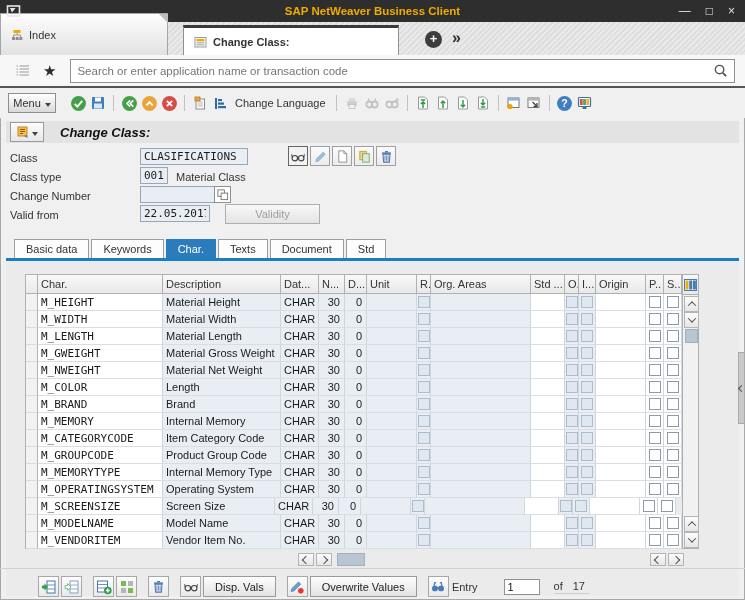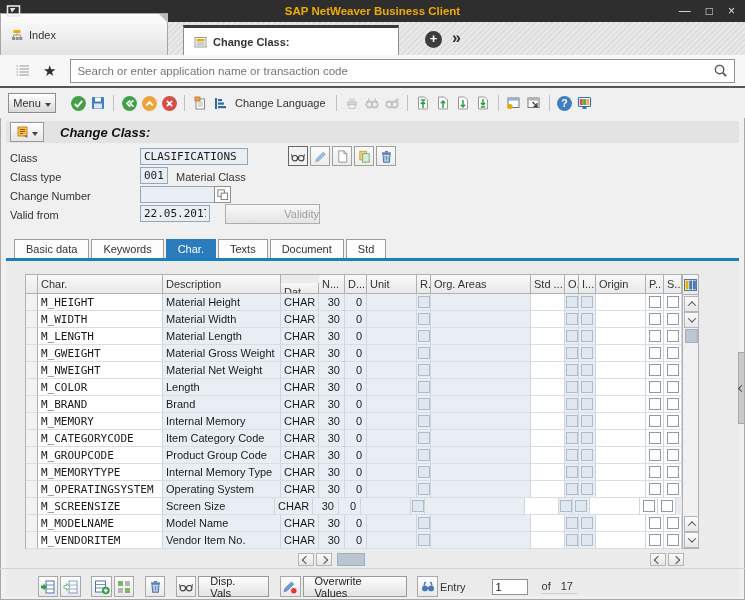--- a/index.html
+++ b/index.html
@@ -58,21 +58,21 @@
   .hdr-title{margin-left:16px;font-weight:bold;font-style:italic;font-size:13px;color:#111}
 
   
   .flabel{position:absolute;left:10px;color:#333}
   .sapin{position:absolute;left:140px;height:17px;background:#e9eef4;border:1px solid #96a7b7;
          font-family:"DejaVu Sans Mono",monospace;font-size:11px;padding:0 3px;color:#1a1a1a;box-sizing:border-box;outline:none}
   .ctype-text{position:absolute;left:176px}
   .mc-btn{position:absolute;left:214px;top:186px;width:17px;height:17px;background:#fff;border:1px solid #8f8f8f;
           display:flex;align-items:center;justify-content:center;box-sizing:border-box}
   .validity-btn{position:absolute;left:225px;top:204px;width:95px;height:20px;background:linear-gradient(#f8f8f8,#e4e4e4);
-                border:1px solid #aeaeae;color:#9e9e9e;text-align:right;line-height:18px;box-sizing:border-box}
+                border:1px solid #aeaeae;color:#9e9e9e;text-align:center;line-height:18px;box-sizing:border-box}
   .actrow{position:absolute;left:288px;top:146px;display:flex;gap:2px}
   .act-btn{width:20px;height:20px;border:1px solid #9f9f9f;background:linear-gradient(#fbfbfb,#ececec);
            display:flex;align-items:center;justify-content:center;box-sizing:border-box}
   .act-btn.pressed{border-color:#666;background:#f2f2f2}
 
   
   .subtabs{position:absolute;top:239px;left:6px;right:6px;height:19px;display:flex;padding-left:8px}
   .stab{border:1px solid #9c9c9c;border-bottom:none;background:#fdfdfd;padding:3px 11px 0;margin-right:2px;color:#333;box-sizing:border-box}
   .stab.active{background:#2a7cbd;color:#fff;border-color:#2a7cbd}
   .subtab-line{position:absolute;top:258px;left:6px;right:6px;height:3px;background:#1b7ec2}
@@ -111,21 +111,21 @@
   .chv.r{border-right-width:1.5px;border-top-width:1.5px;transform:rotate(45deg)}
 
   .hscroll-main{position:absolute;top:553px;left:298px;display:flex;gap:2px;align-items:center}
   .hscroll-right{position:absolute;top:553px;left:650px;display:flex;gap:2px;align-items:center}
   .hsb{width:16px;height:13px;border:1px solid #b5b5b5;background:linear-gradient(#fcfcfc,#e6e6e6);
        display:flex;align-items:center;justify-content:center;box-sizing:border-box}
   .hthumb{width:26px;height:11px;background:#b9c6d2;border:1px solid #9fb0bf;margin-left:3px}
 
   
   .fdiv{position:absolute;top:568px;left:0;right:0;height:1px;background:#d2d2d2}
-  .footer{position:absolute;top:575px;left:38px;right:18px;height:23px;display:flex;align-items:center}
+  .footer{position:absolute;top:575px;left:38px;right:6px;height:23px;display:flex;align-items:center}
   .fbtn{width:21px;height:21px;border:1px solid #a8a8a8;background:linear-gradient(#fdfdfd,#e9e9e9);
         display:flex;align-items:center;justify-content:center;box-sizing:border-box;margin-right:2px}
   .fgap{width:9px}
   .fpush{height:21px;border:1px solid #9a9a9a;background:linear-gradient(#fdfdfd,#e3e3e3);
          padding:0 11px;display:flex;align-items:center;box-sizing:border-box;margin-right:2px;color:#222}
   .entry{margin-left:auto;display:flex;align-items:center;margin-right:150px}
   .entry .elbl{margin-right:26px}
   .entry input{width:36px;height:16px;border:1px solid #919191;font-family:"Liberation Sans",sans-serif;
                font-size:11px;padding:0 3px;color:#111;box-sizing:border-box;outline:none}
   .ofgrp{display:flex;gap:10px;margin-left:14px;border-bottom:1px solid #cfcfcf;padding:0 4px 1px 0}
@@ -409,21 +409,21 @@
   </div>
   <div class="subtab-line"></div>
   <div class="panel"></div>
 
   <div class="tbl">
     <div class="tgrid" id="tgrid">
         <div class="hrow">
           <div class="hcell sel" style="width: 12px;"></div>
           <div class="hcell" style="width: 125px;">Char.</div>
           <div class="hcell" style="width: 118px;">Description</div>
-          <div class="hcell" style="width: 38px; margin-top: 8px;">Dat...</div>
+          <div class="hcell" style="width: 38px;">Dat...</div>
           <div class="hcell" style="width: 26px;">N...</div>
           <div class="hcell" style="width: 22px;">D...</div>
           <div class="hcell" style="width: 50px;">Unit</div>
           <div class="hcell" style="width: 14px;">R..</div>
           <div class="hcell" style="width: 100px;">Org. Areas</div>
           <div class="hcell" style="width: 34px;">Std ...</div>
           <div class="hcell" style="width: 14px;">O.</div>
           <div class="hcell" style="width: 17px;">I...</div>
           <div class="hcell" style="width: 50px;">Origin</div>
           <div class="hcell" style="width: 18px;">P..</div>

